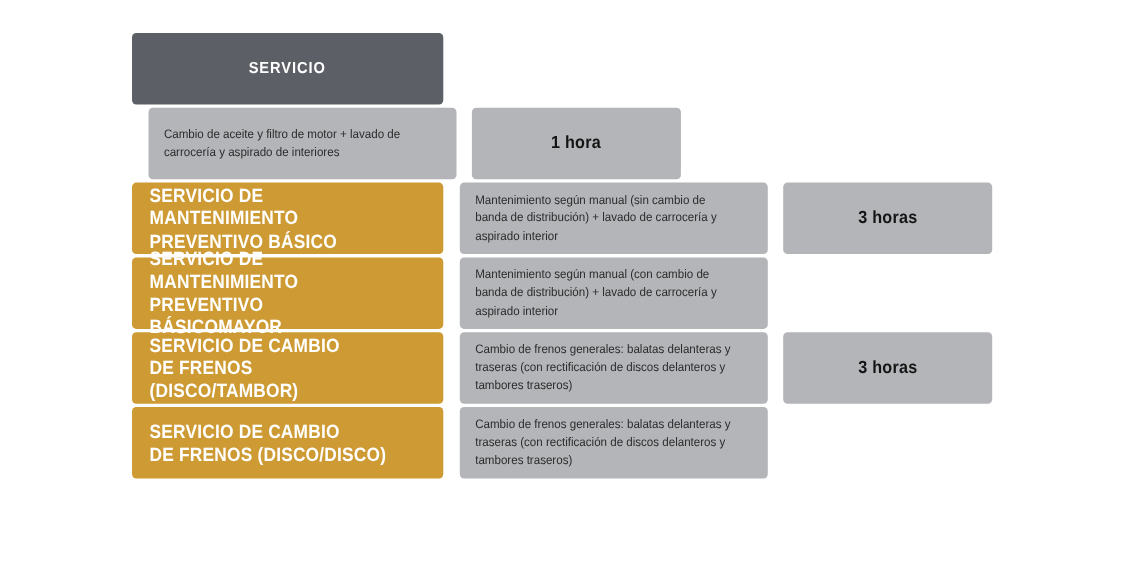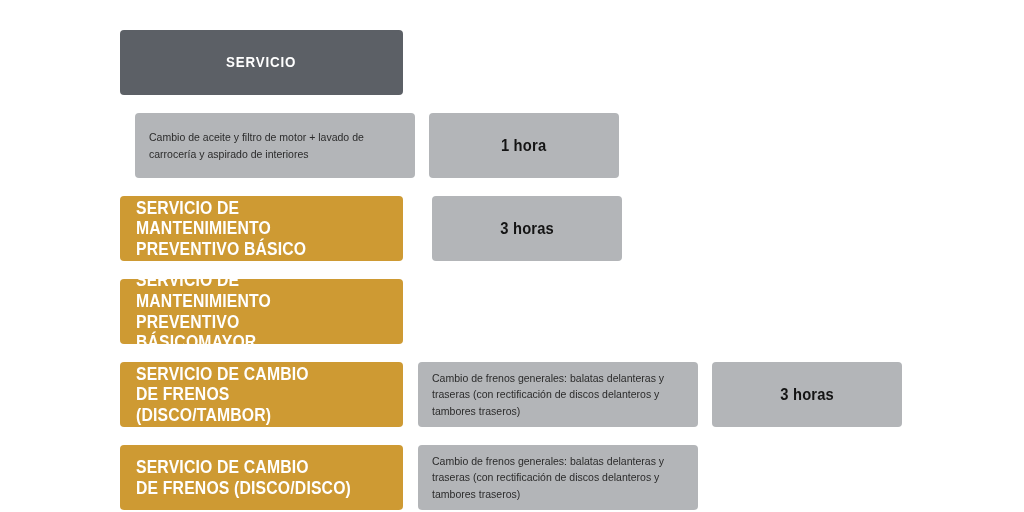--- a/index.html
+++ b/index.html
@@ -24,21 +24,21 @@
   .table {
     position: absolute;
     left: 120px;
     top: 30px;
     width: 782px;
   }
 
   .row {
     display: flex;
     width: 100%;
-    margin-bottom: 18px;
+    margin-bottom: 3px;
   }
 
   .cell {
     box-sizing: border-box;
     border-radius: 4px;
     display: flex;
     align-items: center;
   }
 
   
@@ -142,32 +142,38 @@
         <span class="ttext">1 hora</span>
       </div>
     </div>
 
     <div class="row body-row">
       <div class="cell col-service cell-service">
         <span class="stext">SERVICIO DE MANTENIMIENTO
 PREVENTIVO BÁSICO</span>
       </div>
       <div class="gap-a"></div>
+      <div class="cell col-includes cell-includes">
+        <span class="itext">Mantenimiento según manual (sin cambio de banda de distribución) + lavado de carrocería y aspirado interior</span>
+      </div>
       <div class="gap-b"></div>
       <div class="cell col-time cell-time">
         <span class="ttext">3 horas</span>
       </div>
     </div>
 
     <div class="row body-row">
       <div class="cell col-service cell-service">
         <span class="stext">SERVICIO DE MANTENIMIENTO
 PREVENTIVO BÁSICOMAYOR</span>
       </div>
       <div class="gap-a"></div>
+      <div class="cell col-includes cell-includes">
+        <span class="itext">Mantenimiento según manual (con cambio de banda de distribución) + lavado de carrocería y aspirado interior</span>
+      </div>
       <div class="gap-b"></div>
     </div>
 
     <div class="row body-row">
       <div class="cell col-service cell-service">
         <span class="stext">SERVICIO DE CAMBIO
 DE FRENOS (DISCO/TAMBOR)</span>
       </div>
       <div class="gap-a"></div>
       <div class="cell col-includes cell-includes">

